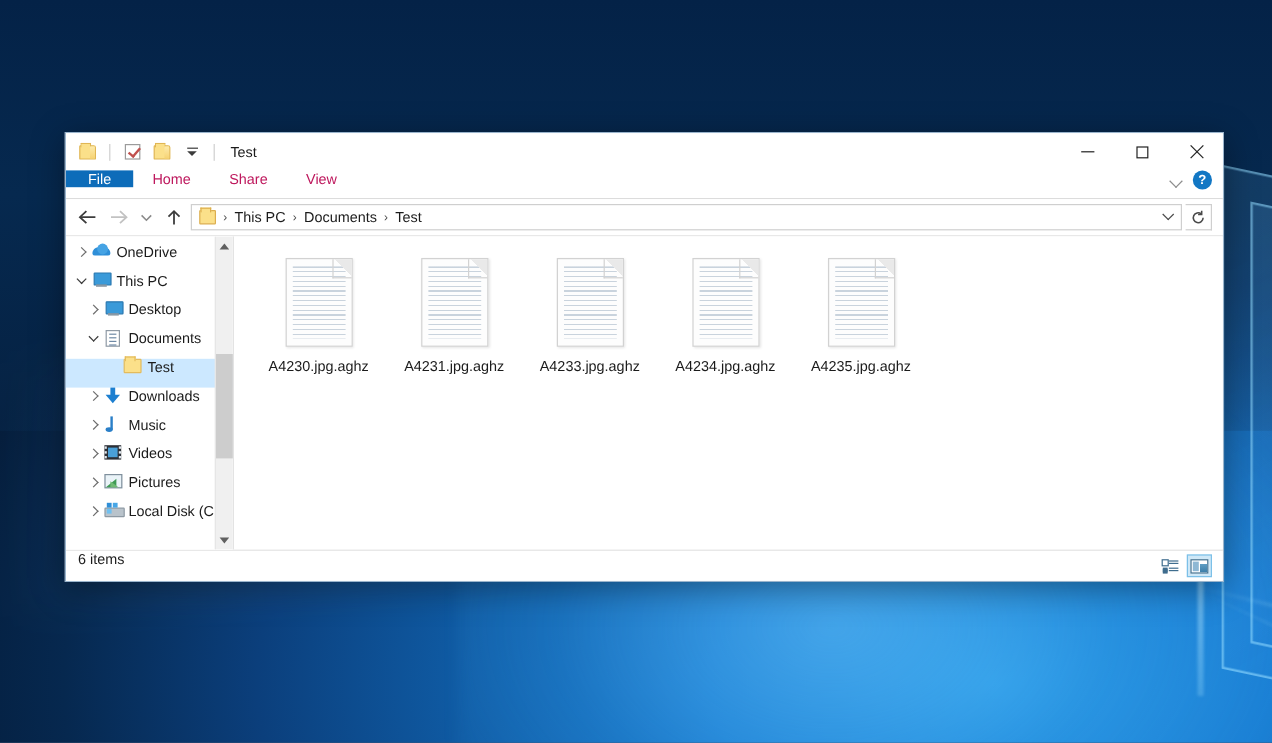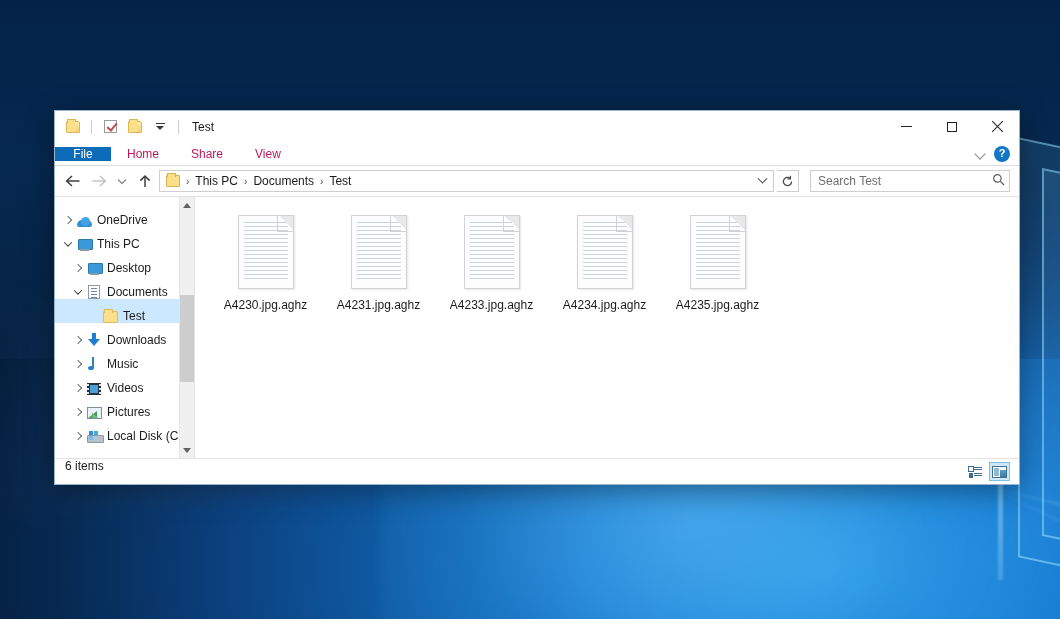--- a/index.html
+++ b/index.html
@@ -121,21 +121,21 @@
   .glyph-close::before, .glyph-close::after {
     content: ""; position: absolute; left: -1px; top: 5px;
     width: 15px; height: 1px; background: #222;
   }
   .glyph-close::before { transform: rotate(45deg); }
   .glyph-close::after { transform: rotate(-45deg); }
 
   
   .tabstrip {
     height: 24px; flex: 0 0 24px;
-    display: flex; align-items: center;
+    display: flex; align-items: flex-start;
     background: #ffffff;
     border-bottom: 1px solid #dcdcdc;
   }
   .tab {
     display: flex; align-items: center; justify-content: center;
     padding: 0 16px; font-size: 12px; color: #be185d;
   }
   .tab.file { background: #0d6cb9; color: #ffffff; min-width: 56px; }
   .ribbon-right { margin-left: auto; display: flex; align-items: center; gap: 8px; padding-right: 9px; }
   .rb-chev {
@@ -219,21 +219,21 @@
   
   .navpane {
     width: 140px; flex: 0 0 140px;
     background: #ffffff;
     border-right: 1px solid #e3e3e3;
     padding-top: 6px;
     position: relative;
     overflow: hidden;
   }
   .nav-item {
-    height: 24px; display: flex; align-items: flex-end;
+    height: 24px; display: flex; align-items: flex-start;
     padding-left: 6px; font-size: 12px; color: #1b1b1b;
     white-space: nowrap;
   }
   .nav-item.selected { background: #cce8ff; }
   .nav-expander {
     width: 14px; height: 14px; flex: 0 0 14px;
     display: flex; align-items: center; justify-content: center;
   }
   .exp-right {
     width: 6px; height: 6px;
@@ -528,29 +528,20 @@
         </span>
     </div>
 
     <div class="refreshbtn">
       <svg width="13" height="13" viewBox="0 0 13 13">
         <path d="M10.6 6.5 A4.1 4.1 0 1 1 9.0 3.2" stroke="#4a4a4a" stroke-width="1.3" fill="none"></path>
         <path d="M9.4 0.7 L9.4 3.8 L6.4 3.8" stroke="#4a4a4a" stroke-width="1.3" fill="none"></path>
       </svg>
     </div>
 
-    <div class="searchbox">
-      <span class="search-placeholder">Search Test</span>
-      <span>
-        <svg width="13" height="13" viewBox="0 0 13 13">
-          <circle cx="5.4" cy="5.4" r="3.7" stroke="#5b5b5b" stroke-width="1.2" fill="none"></circle>
-          <path d="M8.3 8.3 L12 12" stroke="#5b5b5b" stroke-width="1.2" fill="none"></path>
-        </svg>
-      </span>
-    </div>
   </div>
 
   <div class="bodyrow">
 
     <div class="navpane">
 
       <div class="nav-item" style="padding-left:6px;">
         <span class="nav-expander">
             <span class="exp-right"></span>
           </span>

